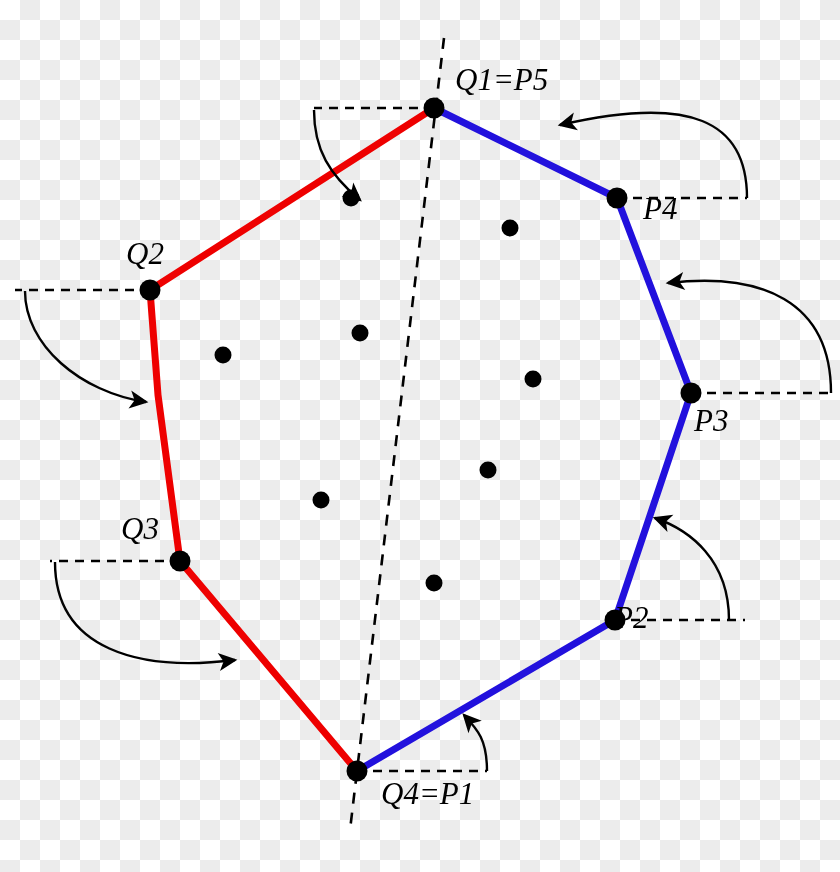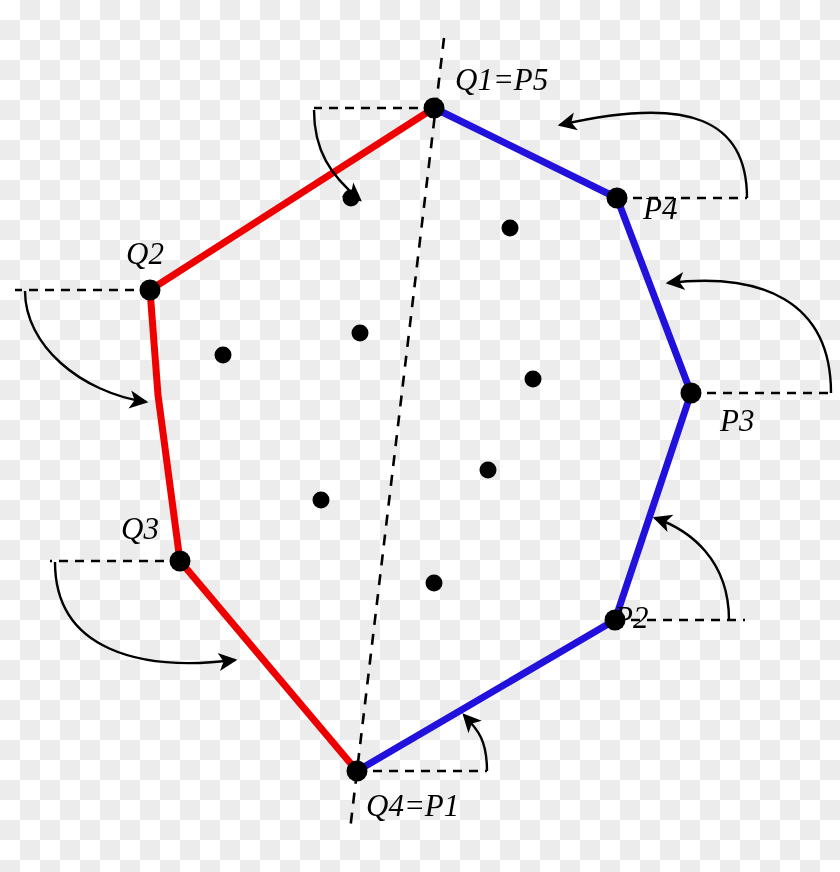--- a/index.html
+++ b/index.html
@@ -89,19 +89,19 @@
         <circle cx="691" cy="393" r="10.5" fill="#000000"></circle>
         <circle cx="615" cy="620" r="10.5" fill="#000000"></circle>
         <circle cx="357" cy="771" r="10.5" fill="#000000"></circle>
         <circle cx="180" cy="561" r="10.5" fill="#000000"></circle>
         <circle cx="150" cy="290" r="10.5" fill="#000000"></circle>
       </g>
   </svg>
 
   <div class="lbl" style="left:455px; top:64px;">Q1=P5</div>
   <div class="lbl" style="left:643px; top:193px;">P4</div>
-  <div class="lbl" style="left:720px; top:405px;">P3</div>
+  <div class="lbl" style="left:694px; top:405px;">P3</div>
   <div class="lbl" style="left:614px; top:602px;">P2</div>
-  <div class="lbl" style="left:366px; top:778px;margin-top:12px;">Q4=P1</div>
+  <div class="lbl" style="left:381px; top:778px;">Q4=P1</div>
   <div class="lbl" style="left:121px; top:513px;">Q3</div>
   <div class="lbl" style="left:110px; top:238px;margin-left:16px;">Q2</div>
 
 </div>
 
 </body></html>

